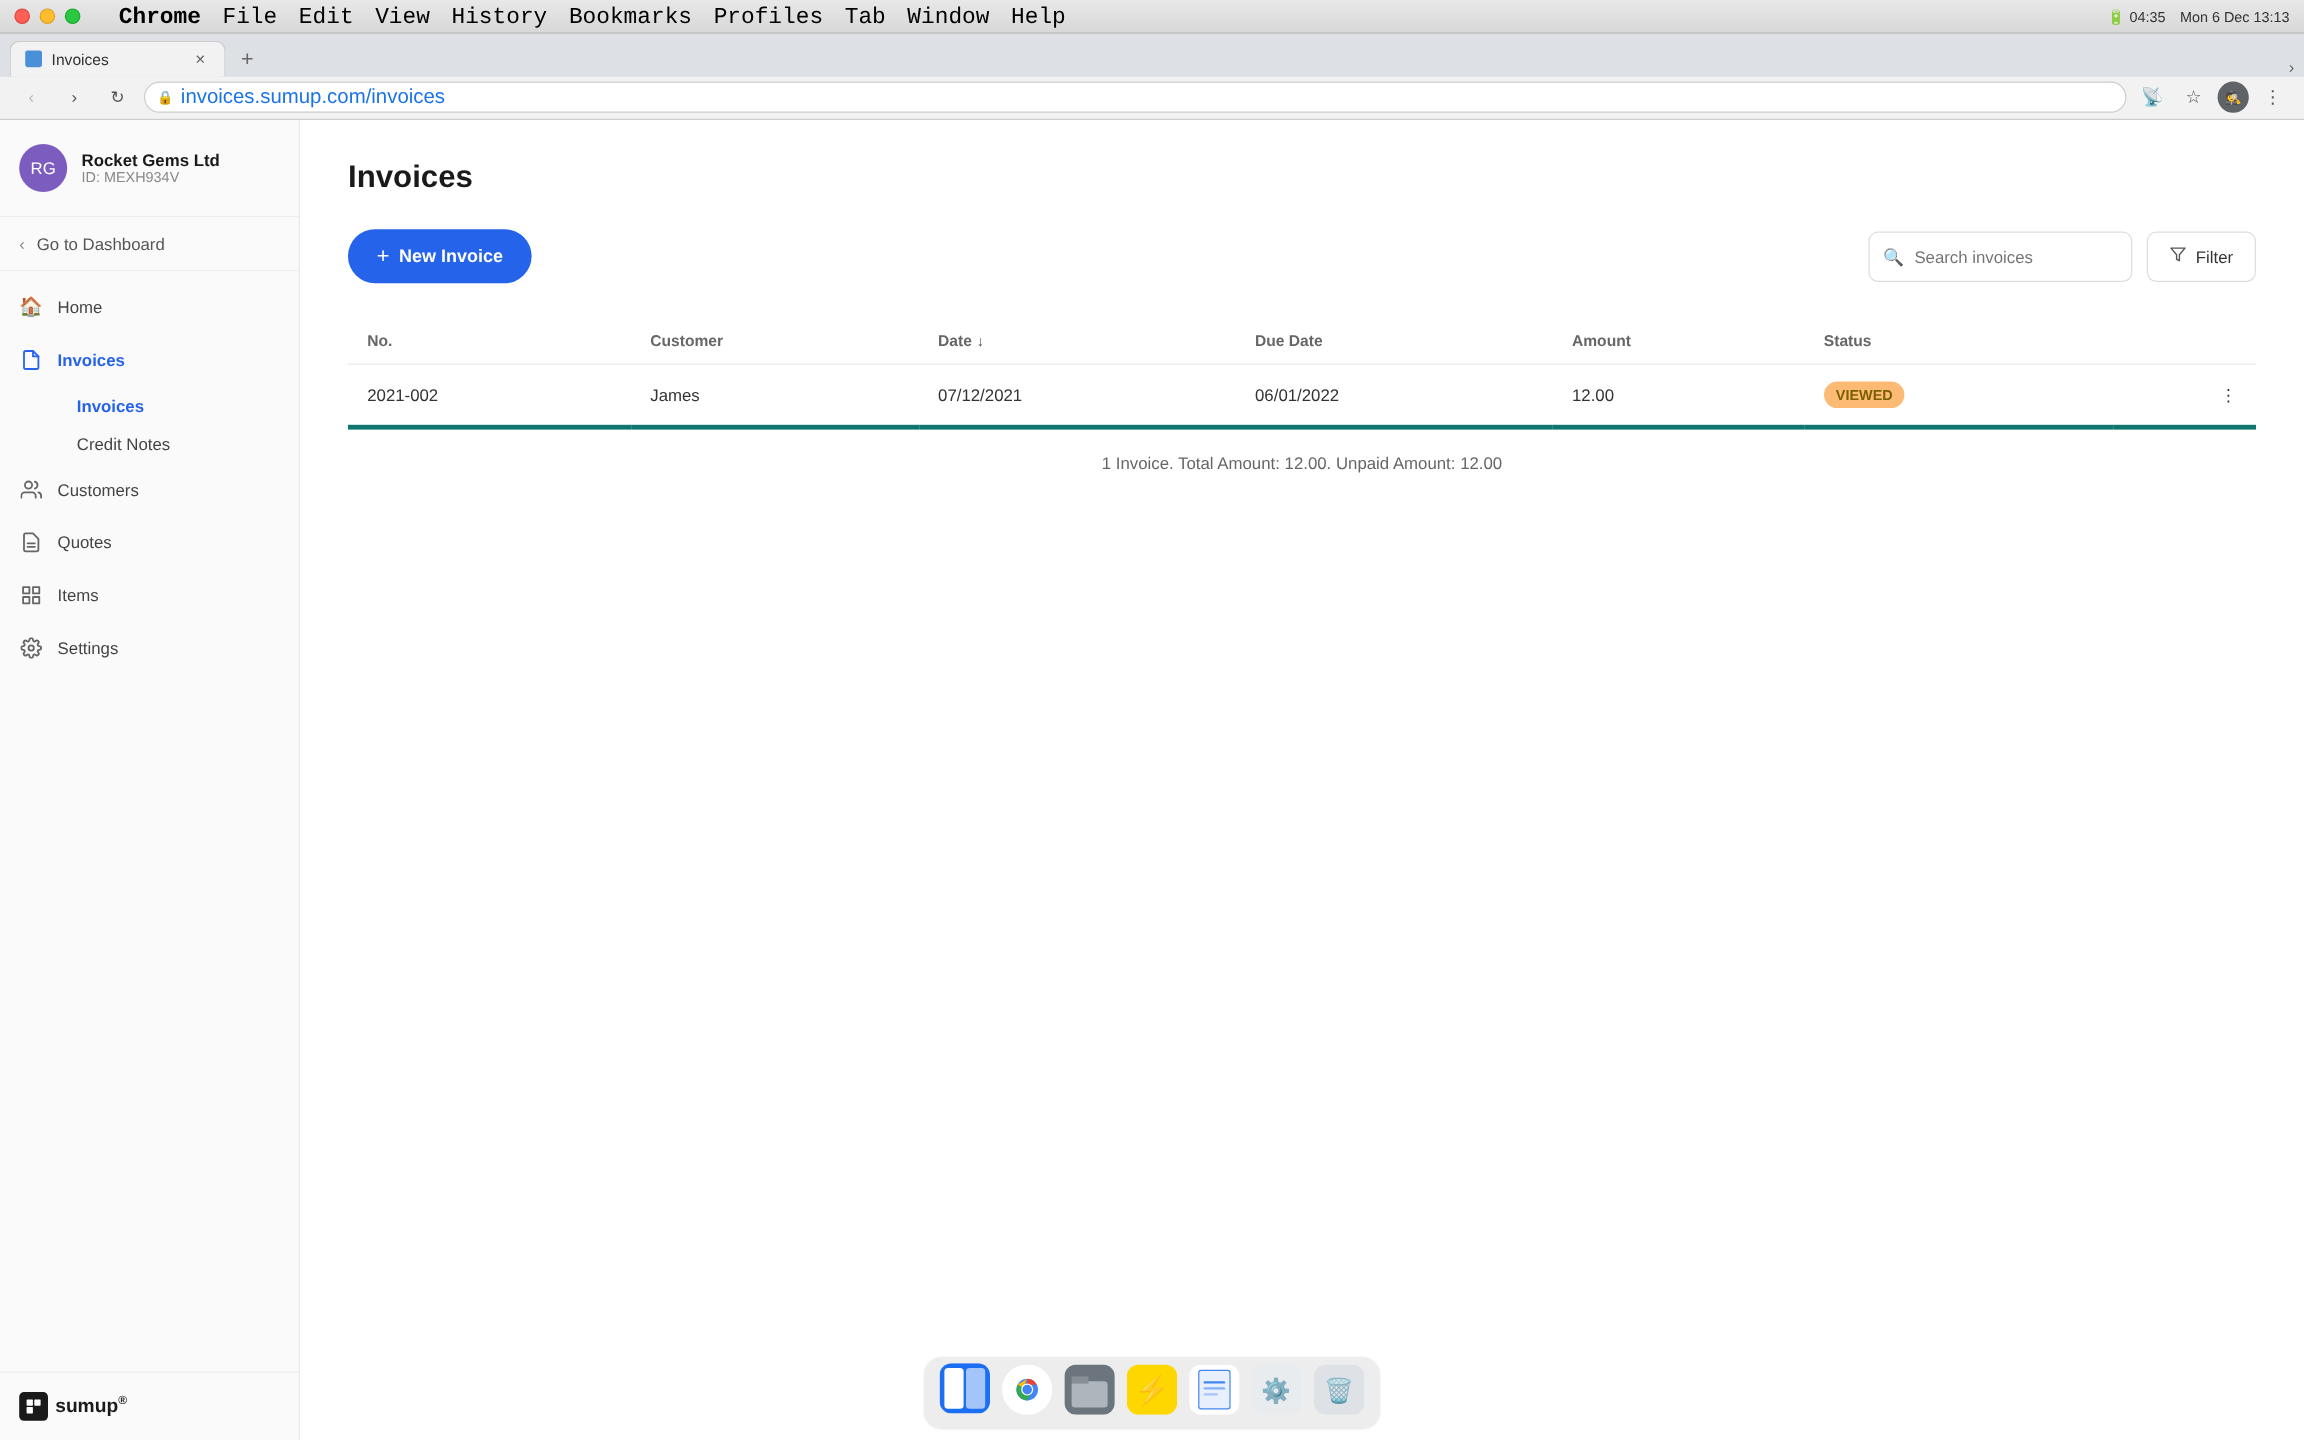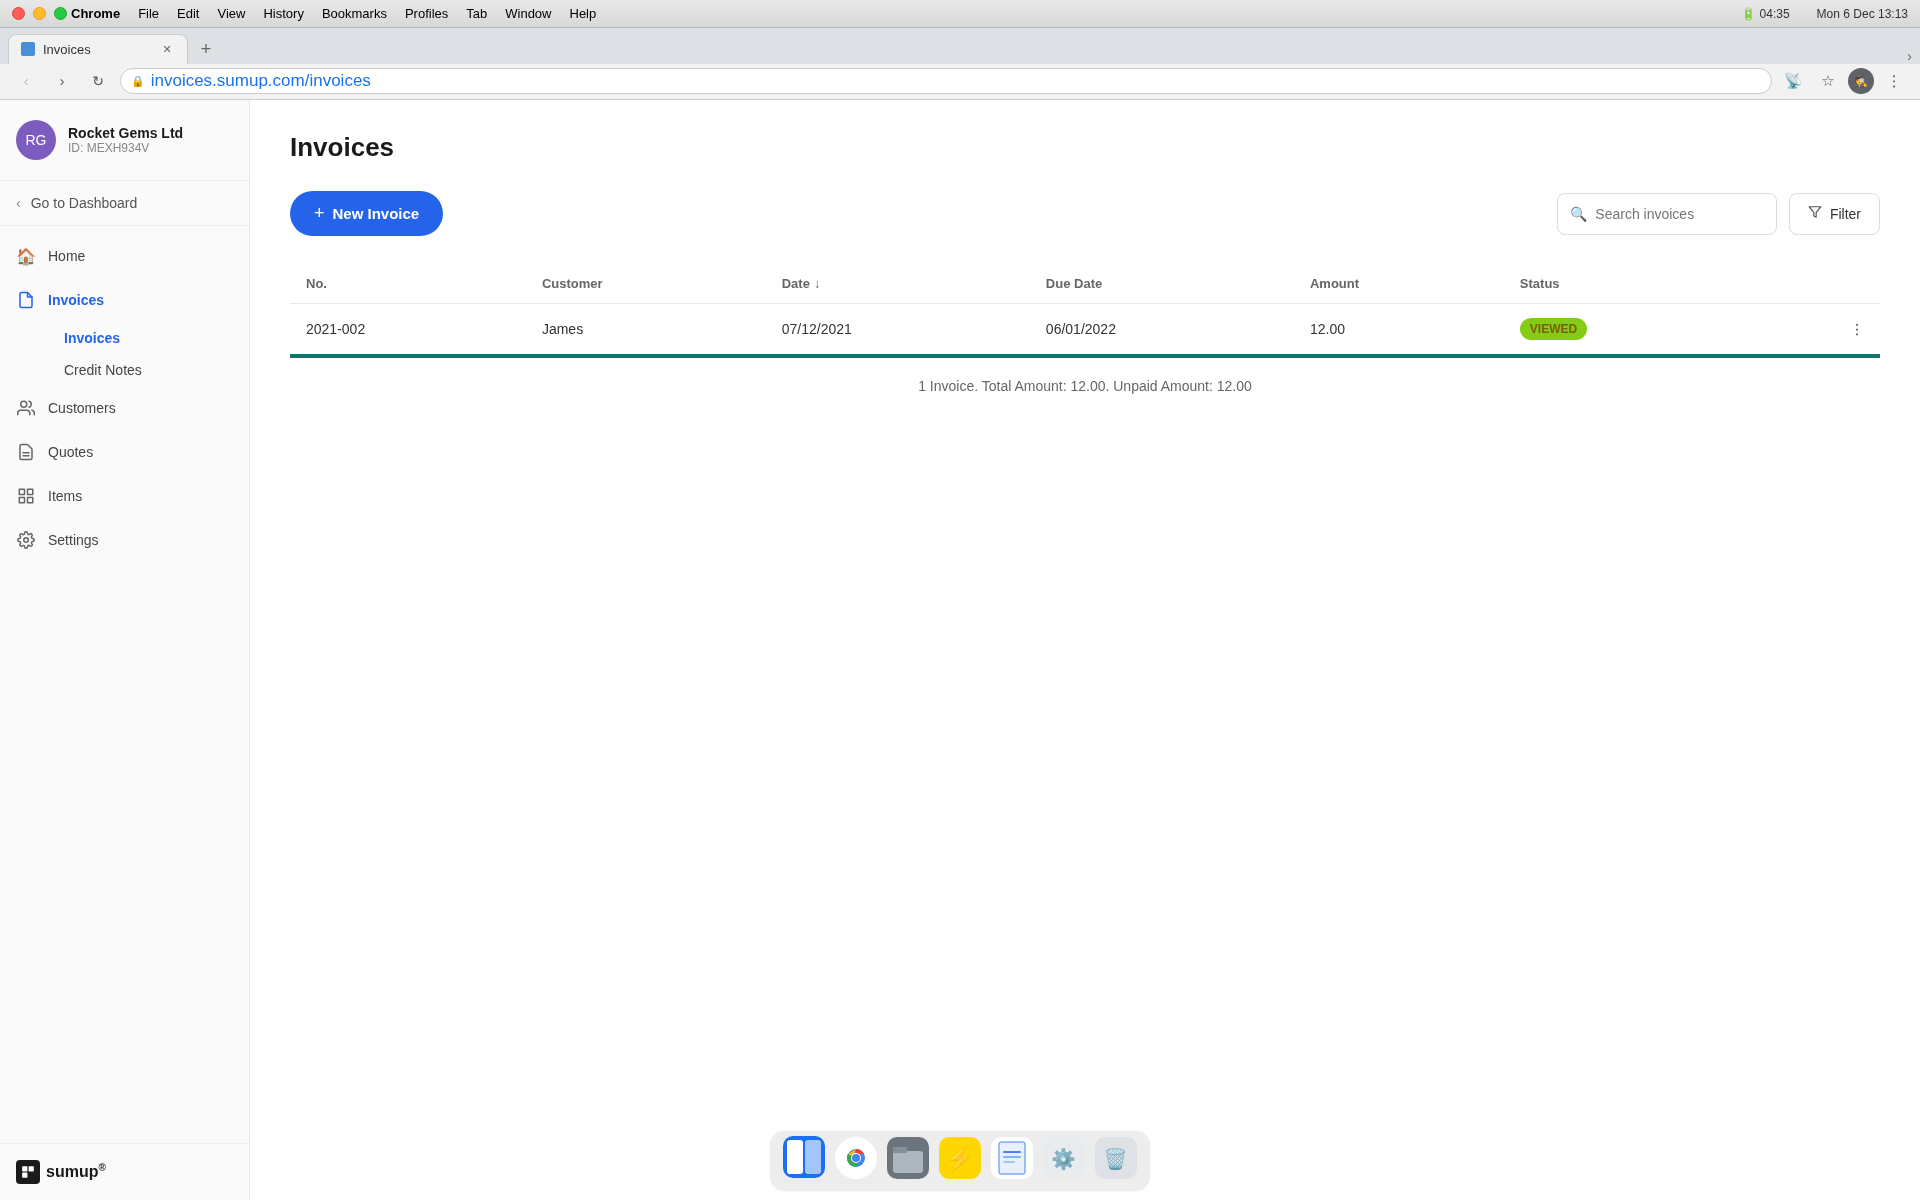--- a/index.html
+++ b/index.html
@@ -13,24 +13,24 @@
       align-items: center;
       padding: 0 12px;
       border-bottom: 1px solid #b0b0b0;
       position: relative;
     }
     .traffic-lights { display: flex; gap: 8px; align-items: center; }
     .tl { width: 13px; height: 13px; border-radius: 50%; }
     .tl-red { background: #ff5f57; border: 0.5px solid #e0443e; }
     .tl-yellow { background: #ffbd2e; border: 0.5px solid #dea123; }
     .tl-green { background: #28c840; border: 0.5px solid #1aab29; }
-    .menu-bar-text { display: flex; align-items: center; gap: 18px; margin-left: 4px; font-size: 13px; font-weight: 500; color: #000; }
+    .menu-bar-text { display: flex; align-items: center; gap: 18px; margin-left: 32px; font-size: 19px; font-weight: 500; color: #000; font-family: Liberation Mono, monospace; }
     .menu-bar-text span { cursor: default; }
     .menu-bar-text .active { font-weight: 700; }
-    .menu-right { margin-left: auto; display: flex; align-items: center; gap: 27px; font-size: 12px; color: #333; }
+    .menu-right { margin-left: auto; display: flex; align-items: center; gap: 12px; font-size: 12px; color: #333; }
 
     
     .browser-chrome {
       height: 72px;
       background: #f2f2f2;
       border-bottom: 1px solid #ccc;
       display: flex;
       flex-direction: column;
     }
     .tab-bar {
@@ -243,21 +243,21 @@
       padding: 14px 16px;
       font-size: 14px;
       color: #333;
       border-bottom: 4px solid #0f766e;
     }
     .th-date { display: flex; align-items: flex-end; gap: 4px; }
     .sort-arrow { font-size: 12px; color: #555; }
 
     .status-badge {
       display: inline-block;
-      background: #84cc16;
+      background: #fdba74;
       color: #7a6000;
       font-size: 12px;
       font-weight: 700;
       padding: 4px 10px;
       border-radius: 12px;
     }
     .row-actions { color: #888; font-size: 20px; cursor: pointer; text-align: right; }
 
     .table-summary {
       text-align: center;

